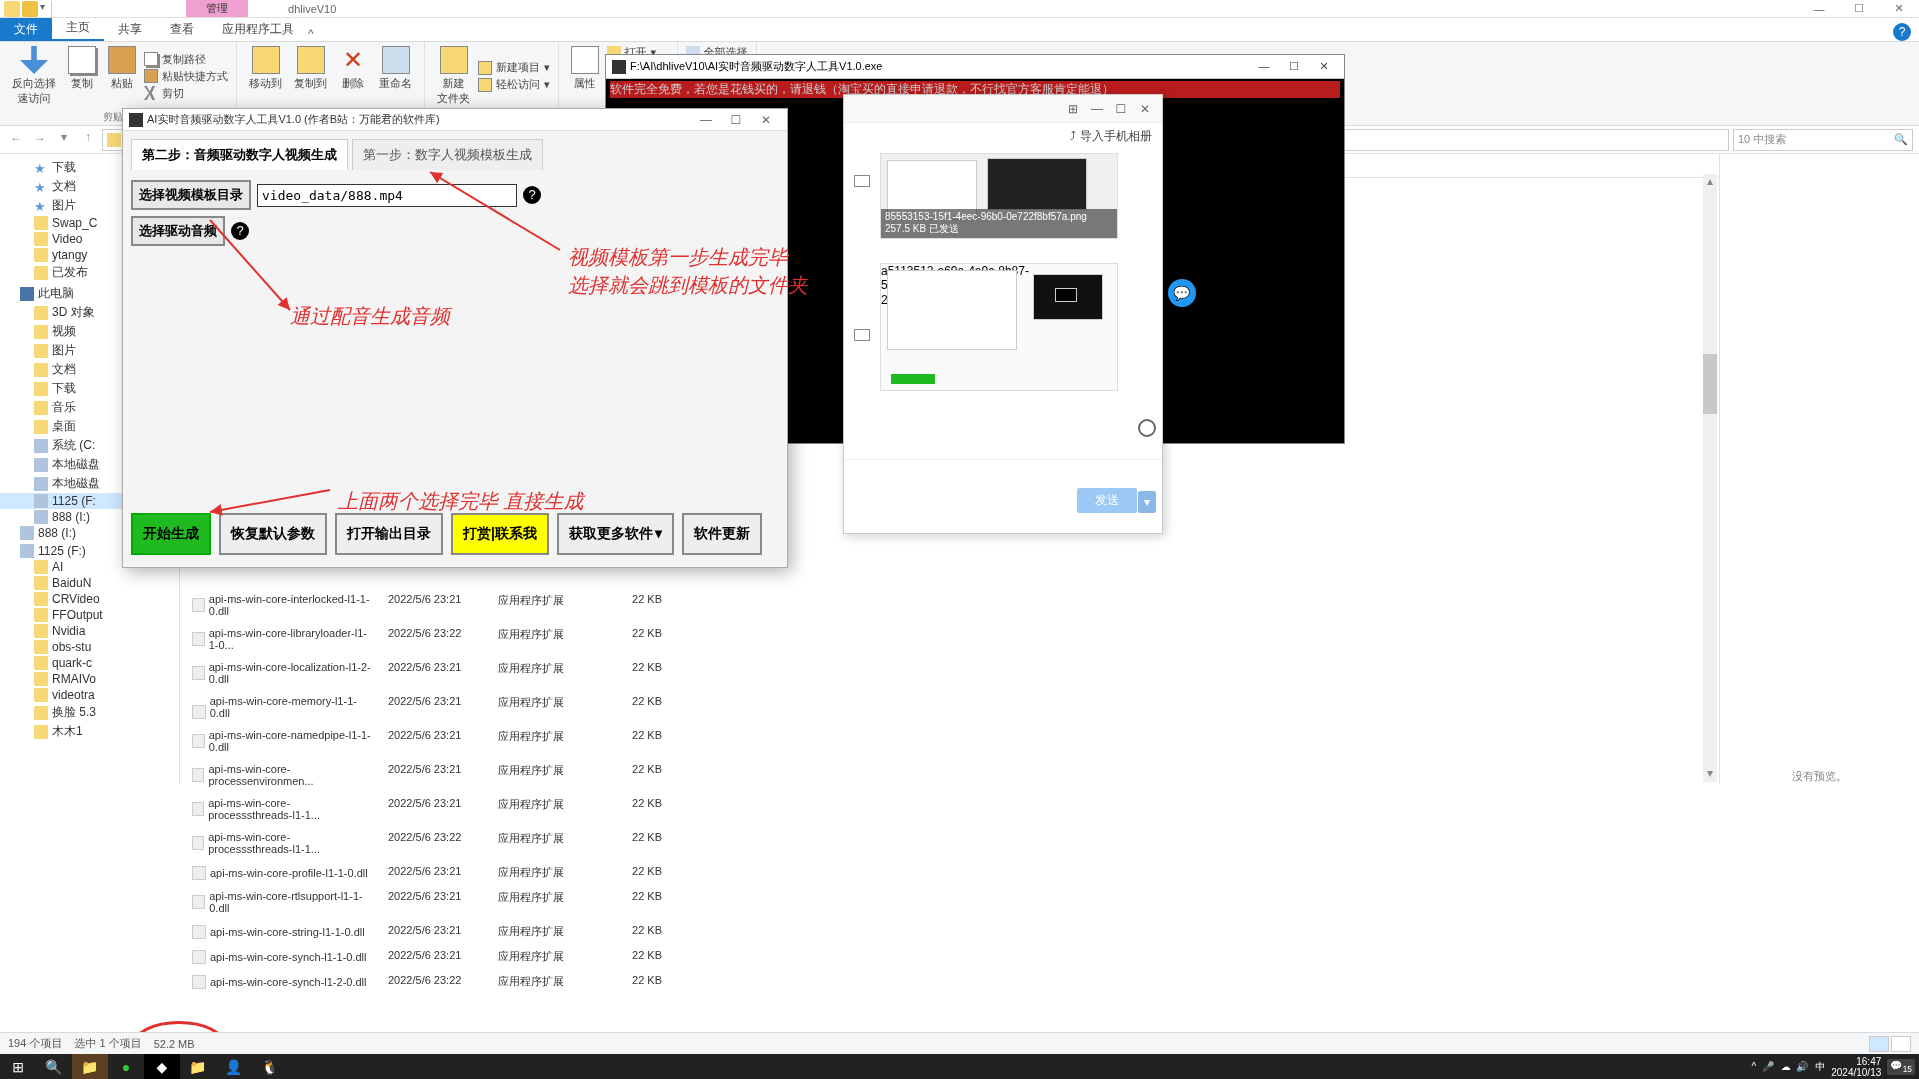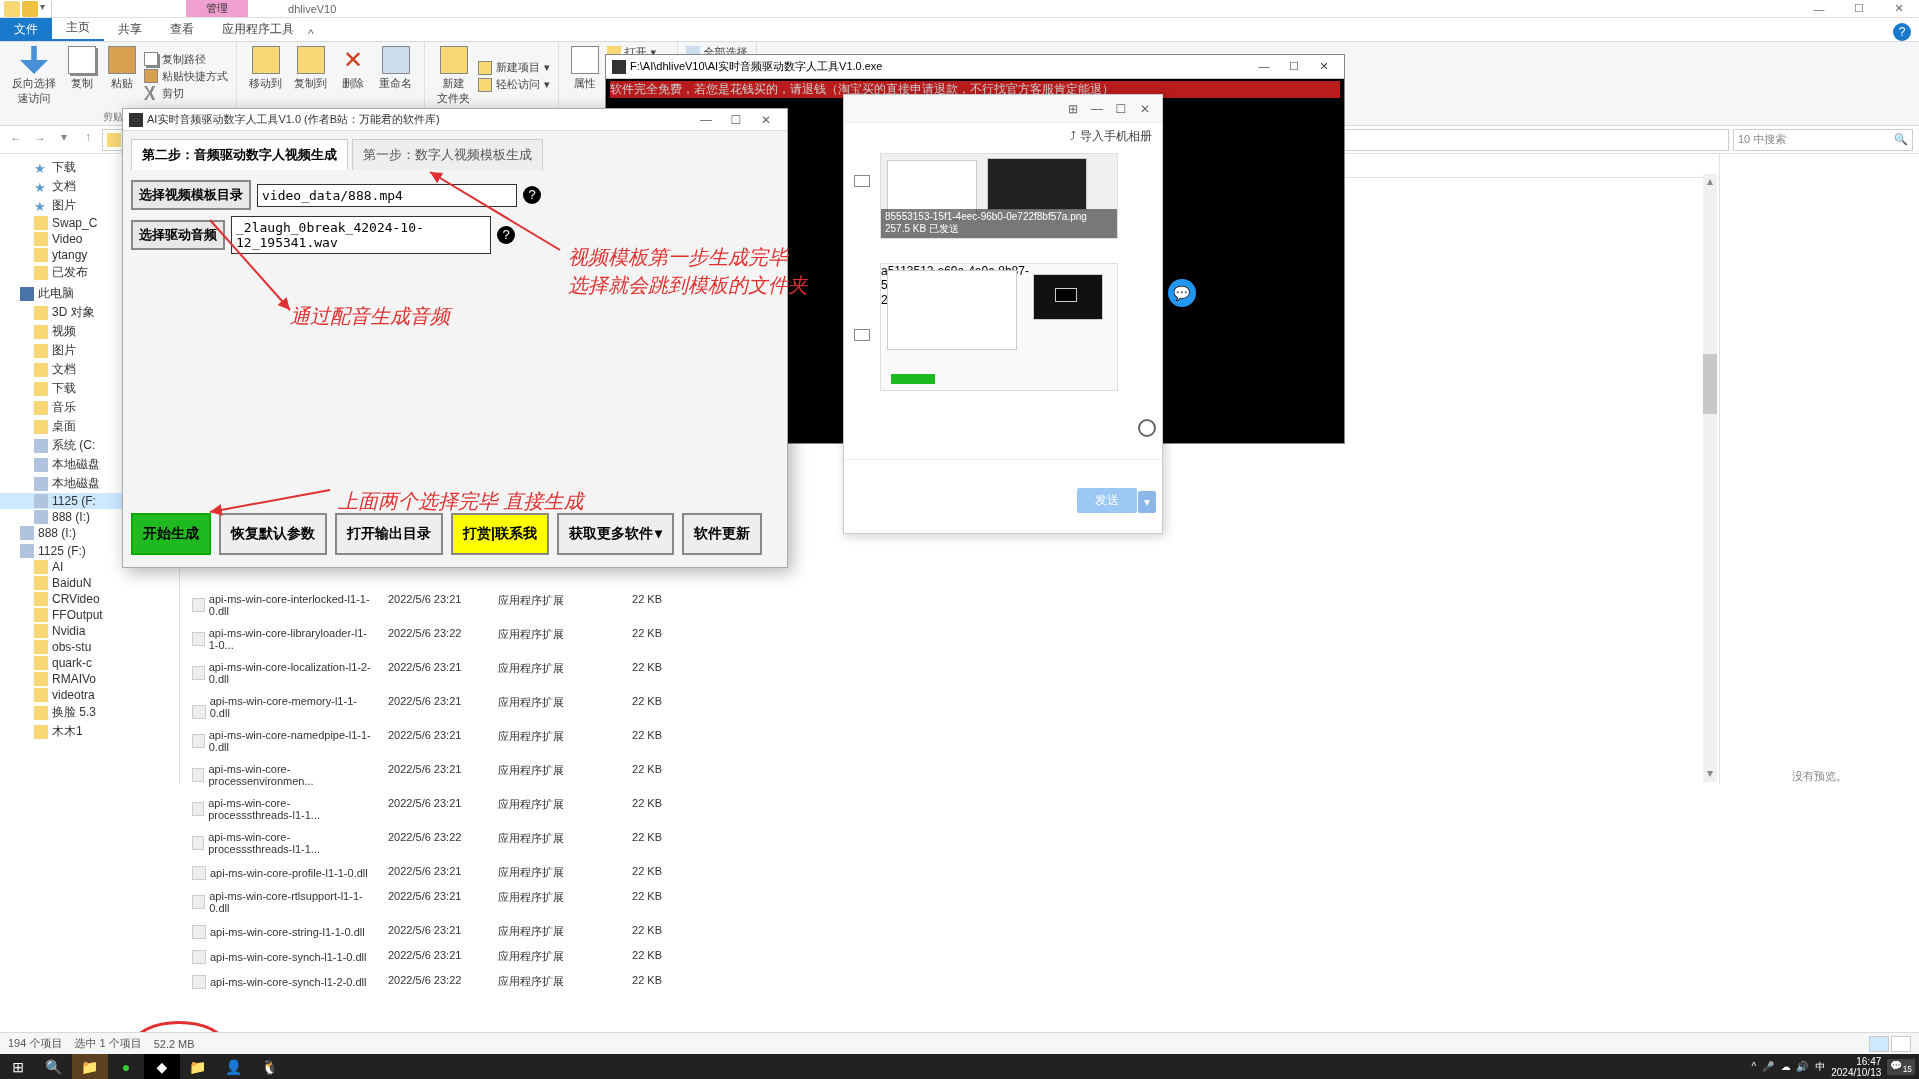--- a/index.html
+++ b/index.html
@@ -652,21 +652,20 @@
     <div class="app-tab inactive">第一步：数字人视频模板生成</div>
   </div>
   <div class="app-body">
     <div class="app-row">
       <div class="app-btn-sel">选择视频模板目录</div>
       <div class="app-input">video_data/888.mp4</div>
       <div class="help-circ">?</div>
     </div>
     <div class="app-row">
       <div class="app-btn-sel">选择驱动音频</div>
-      <div class="app-input">_2laugh_0break_42024-10-12_195341.wav</div>
       <div class="help-circ">?</div>
     </div>
   </div>
   <div class="app-actions">
     <div class="act-btn green">开始生成</div>
     <div class="act-btn">恢复默认参数</div>
     <div class="act-btn">打开输出目录</div>
     <div class="act-btn yellow">打赏|联系我</div>
     <div class="act-btn drop">获取更多软件</div>
     <div class="act-btn">软件更新</div>

